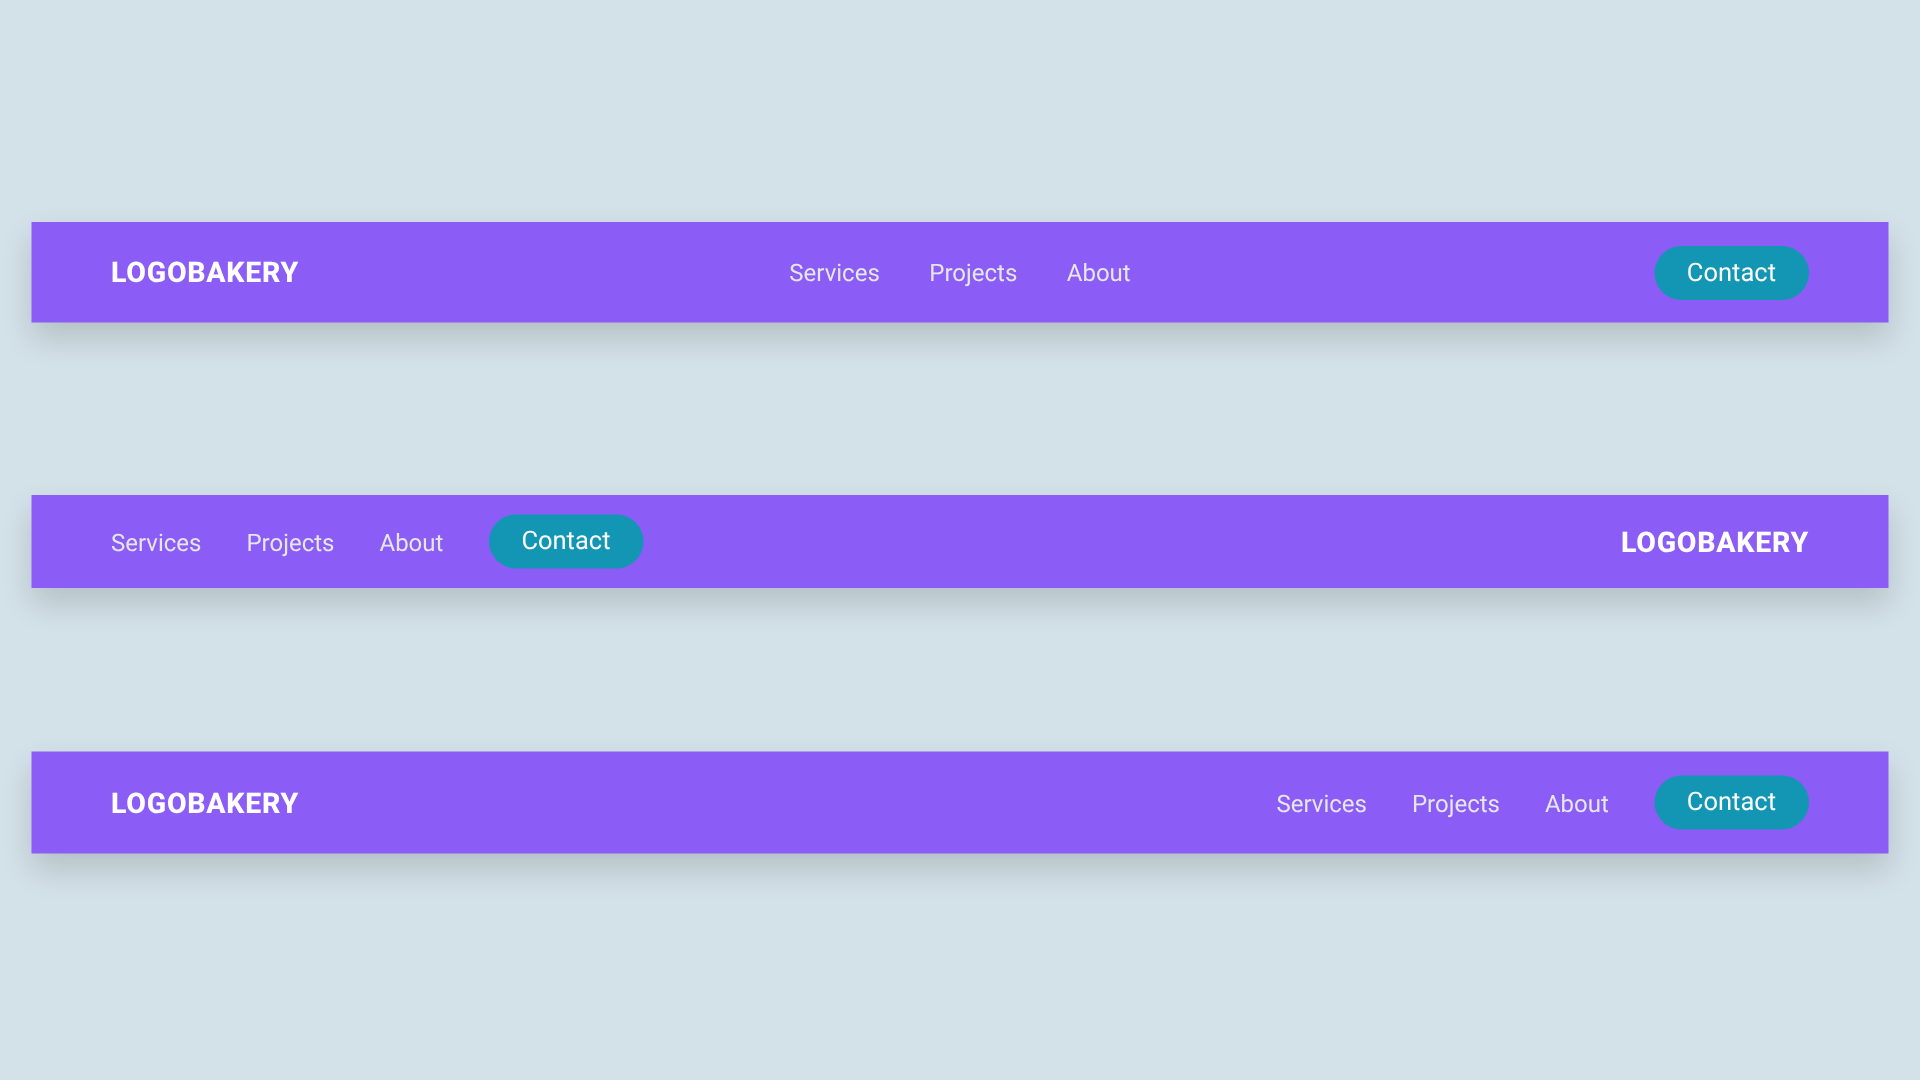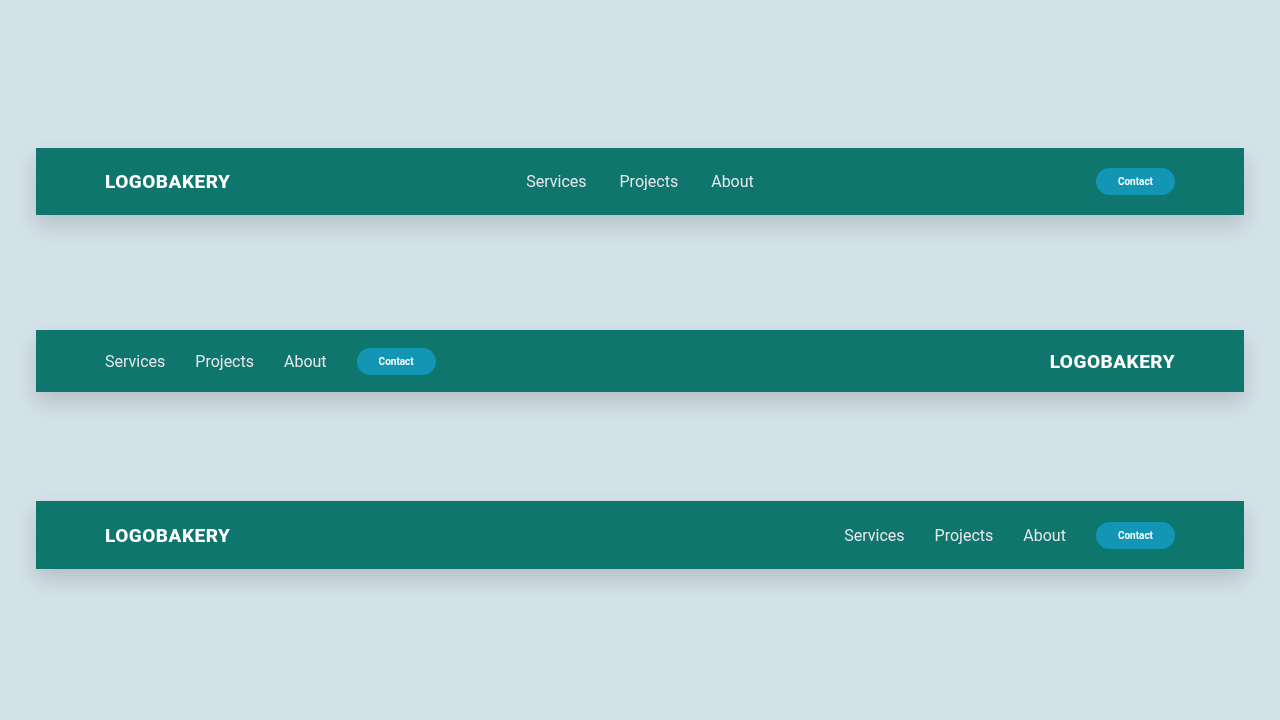--- a/index.html
+++ b/index.html
@@ -8,26 +8,26 @@
       box-sizing: border-box;
     }
     body {
       width: 1280px;
       height: 720px;
       background: #d3e1e8;
       font-family: -apple-system, BlinkMacSystemFont, "Segoe UI", Roboto, Helvetica, Arial, sans-serif;
       overflow: hidden;
     }
     .navbar {
-      background: #0f766e;
+      background: #8b5cf6;
       height: 67px;
-      margin: 0 36px;
+      margin: 0 21px;
       display: flex;
       align-items: center;
-      padding: 0 69px;
+      padding: 0 53px;
       box-shadow: 0 10px 20px rgba(0,0,0,0.15);
     }
     .nav-1 { margin-top: 148px; }
     .nav-2 { margin-top: 115px; height: 62px; }
     .nav-3 { margin-top: 109px; height: 68px; }
     .logo {
       color: #fff;
       font-weight: 800;
       font-size: 19px;
       letter-spacing: 0.5px;
@@ -42,22 +42,22 @@
       color: #e5e7eb;
       font-size: 16px;
       font-weight: 400;
       white-space: nowrap;
     }
     .btn-contact {
       background: #1396b4;
       color: #fff;
       padding: 8px 22px;
       border-radius: 999px;
-      font-size: 10px;
-      font-weight: 700;
+      font-size: 17px;
+      font-weight: 400;
       white-space: nowrap;
       display: inline-flex;
       align-items: center;
     }
     
     .nav-1 .logo { margin-right: auto; }
     .nav-1 .nav-links { position: absolute; left: 50%; transform: translateX(-50%); }
     .nav-1 .btn-contact { margin-left: auto; }
     .nav-1-wrap { position: relative; width: 100%; display: flex; align-items: center; }
     

